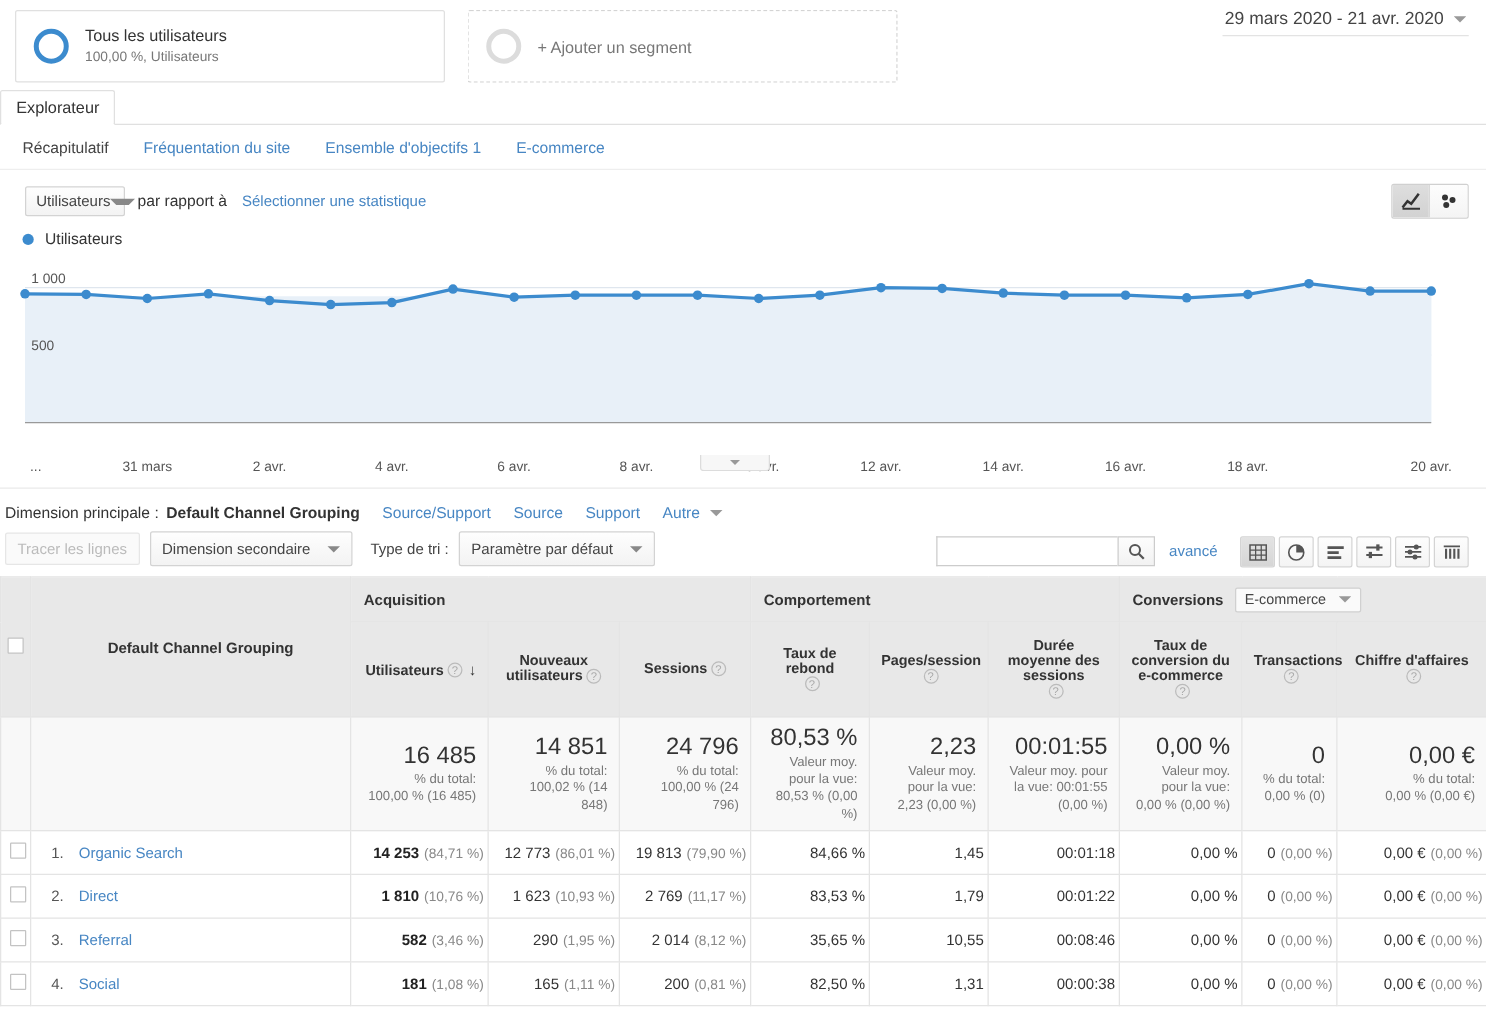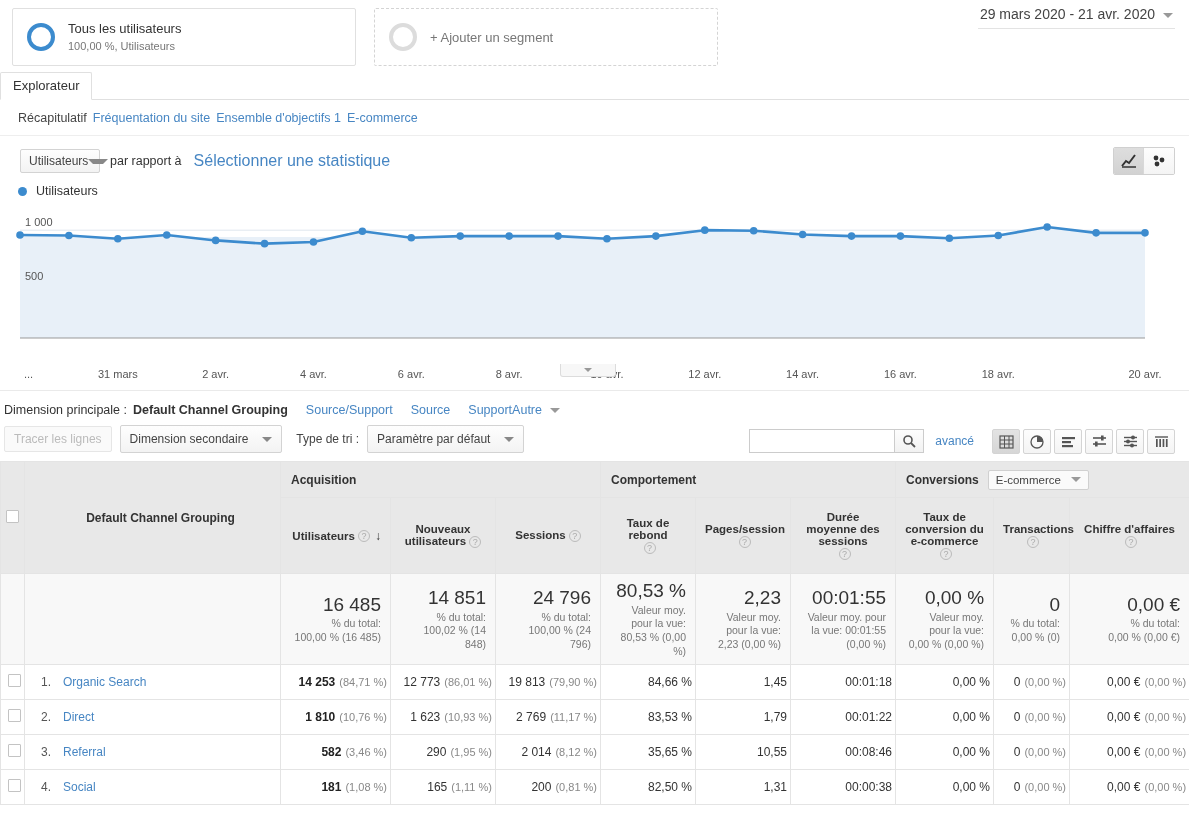--- a/index.html
+++ b/index.html
@@ -34,33 +34,33 @@
   .daterange-text { font-size:14px; color:#444; }
   .caret { display:inline-block; width:0;height:0;margin-left:8px;
     border-left:5px solid transparent;border-right:5px solid transparent;border-top:5px solid #999; vertical-align:middle;}
 
   
   .tabstrip { height:28px; border-bottom:1px solid #e0e0e0; padding-left:0; display:flex; align-items:flex-end;}
   .tab-active {
     border:1px solid #e0e0e0; border-bottom:1px solid #fff; background:#fff;
     padding:5px 12px 6px 12px; font-size:13px; color:#333; position:relative; top:1px; border-radius:2px 2px 0 0;
   }
-  .subtabs { display:flex; gap:6px; padding:11px 12px 10px 18px; border-bottom:1px solid #eee; }
+  .subtabs { display:flex; gap:28px; padding:11px 12px 10px 18px; border-bottom:1px solid #eee; }
   .subtab { font-size:12.5px; color:#4786c3; cursor:pointer; }
   .subtab.active { color:#444; }
 
   
   .metricbar { display:flex; align-items:center; padding:12px 14px 8px 20px; position:relative; height:46px;}
   .sel {
     border:1px solid #d3d3d3; background:linear-gradient(#fefefe,#f3f3f3);
     border-radius:2px; padding:4px 8px; font-size:12px; color:#444; display:flex; align-items:center; min-width:80px;
   }
   .sel .caret { border-top-color:#888; margin-left:auto; padding-left:10px;}
   .lbl-rapport { margin-left:10px; font-size:12.5px; color:#333; }
-  .link-stat { margin-left:12px; font-size:16px; color:#4786c3; cursor:pointer; }
+  .link-stat { margin-left:12px; font-size:12px; color:#4786c3; cursor:pointer; }
 
   .right-ctrls { position:absolute; right:14px; top:11px; display:flex; align-items:center; }
   .btngroup { display:flex; border:1px solid #d0d0d0; border-radius:2px; overflow:hidden; }
   .btngroup > div {
     padding:5px 12px; font-size:12px; color:#444; background:linear-gradient(#fdfdfd,#f4f4f4);
     border-right:1px solid #d8d8d8; cursor:pointer;
   }
   .btngroup > div:last-child { border-right:none; }
   .btngroup > div.on { background:linear-gradient(#dedede,#d2d2d2); color:#222; font-weight:bold; }
   .iconpair { display:flex; border:1px solid #d0d0d0; border-radius:2px; overflow:hidden; margin-left:12px; }
@@ -82,21 +82,21 @@
      border:1px solid #dcdcdc; border-top:none; background:#f7f7f7; border-radius:0 0 3px 3px;
      display:flex; align-items:center; justify-content:center; cursor:pointer;}
   .expander i { width:0;height:0;border-left:4px solid transparent;border-right:4px solid transparent;border-top:4px solid #999; display:block;}
   .hrule { border-bottom:1px solid #eaeaea; margin:0; }
 
   
   .dimrow { display:flex; align-items:center; padding:12px 0 10px 4px; font-size:12.5px; }
   .dimrow .k { color:#333; }
   .dimrow .v { color:#333; font-weight:bold; margin-left:6px; }
   .dimrow a { color:#4786c3; margin-left:18px; cursor:pointer; }
-  .dimrow .more { color:#4786c3; cursor:pointer; }
+  .dimrow .more { color:#4786c3; margin-left:18px; cursor:pointer; }
 
   
   .ctrlrow { display:flex; align-items:center; padding:0 14px 10px 4px; position:relative; height:34px; }
   .ghost { color:#bbb; font-size:12px; border:1px solid #e6e6e6; border-radius:2px; padding:5px 9px; background:#fafafa;}
   .dd { border:1px solid #d3d3d3; background:linear-gradient(#fefefe,#f3f3f3); border-radius:2px;
         padding:6px 9px; font-size:12px; color:#444; display:flex; align-items:center; margin-left:8px; cursor:pointer;}
   .dd .caret { margin-left:14px; border-top-color:#888; }
   .tri-lbl { margin-left:14px; font-size:12px; color:#444; }
   .searchbox { position:absolute; right:265px; top:2px; display:flex; }
   .searchbox input { width:145px; height:24px; border:1px solid #ccc; border-right:none; padding:0 6px; font-size:12px; font-family:inherit;}

